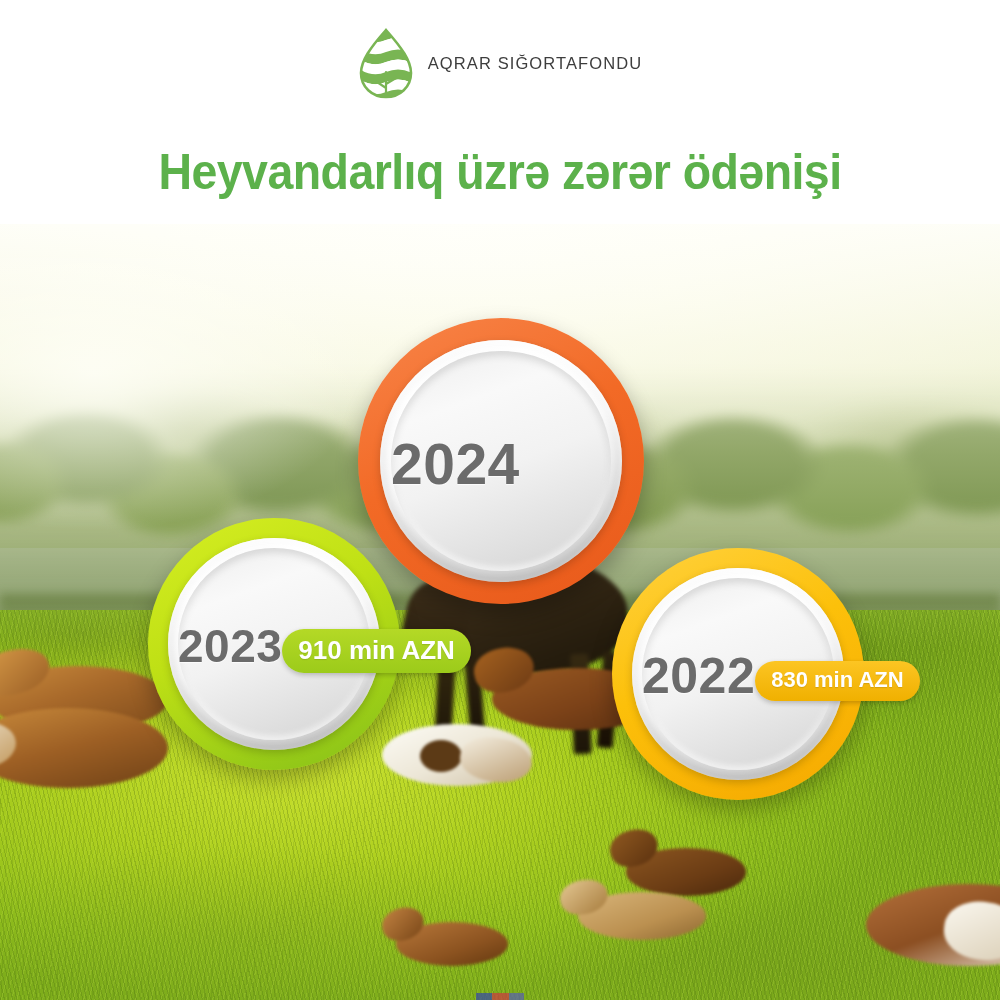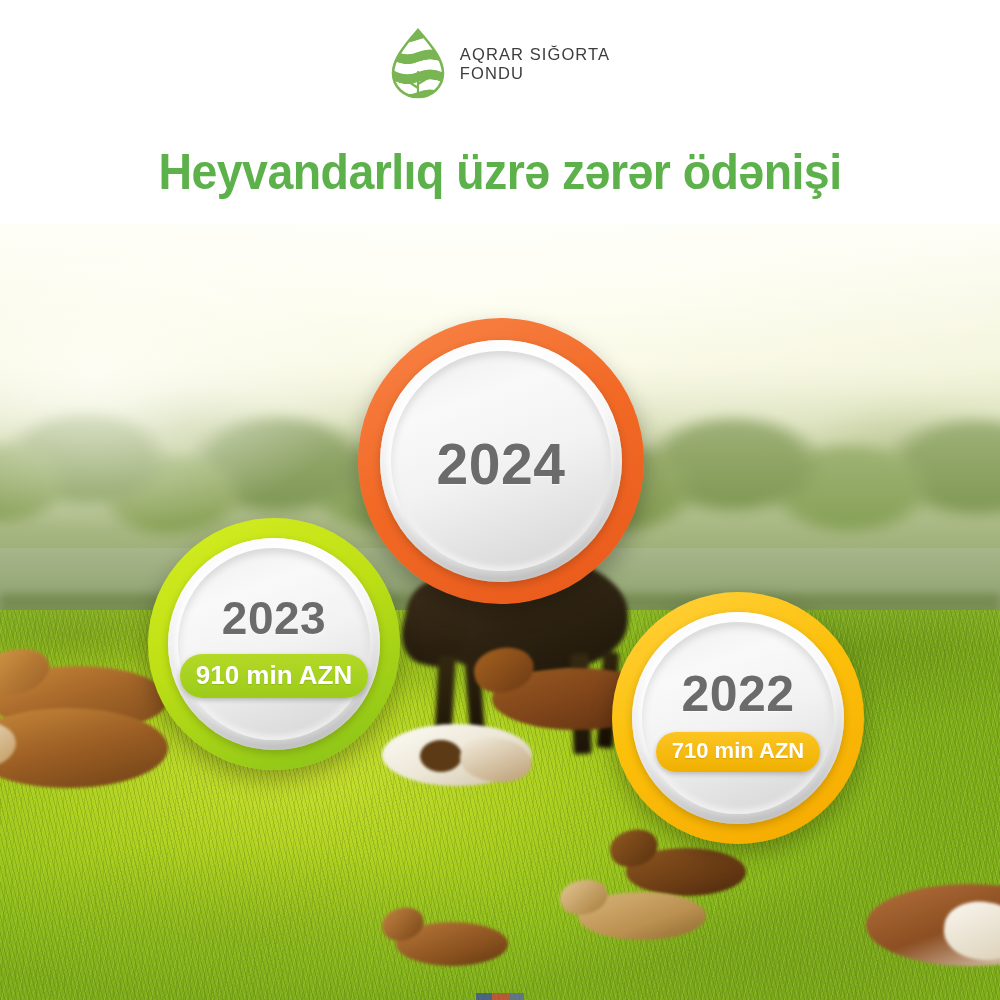--- a/index.html
+++ b/index.html
@@ -233,21 +233,21 @@
     gap: 14px;
   }
 
   .logo-mark {
     width: 56px; height: 72px;
     flex: 0 0 auto;
   }
 
   .logo-text {
     display: flex;
-    flex-direction: column;
+    flex-direction: row;
     justify-content: center;
     line-height: 1.18;
   }
   .logo-line {
     font-family: "Liberation Sans", sans-serif;
     font-size: 16.5px;
     font-weight: 400;
     letter-spacing: 1.1px;
     color: #3d3d3d;
     white-space: nowrap;
@@ -287,23 +287,22 @@
       0 3px 8px rgba(0,0,0,.18);
   }
   .circle .inner-face {
     position: absolute;
     border-radius: 50%;
     background: linear-gradient(160deg, #ededed 0%, #f9f9f9 26%, #f2f2f2 52%, #dddddd 84%, #d2d2d2 100%);
     box-shadow:
       inset 0 4px 9px rgba(0,0,0,.13),
       inset 0 -3px 7px rgba(255,255,255,.85);
     display: flex;
-    flex-direction: column;
+    flex-direction: row;
     align-items: center;
-    justify-content: center;
   }
   .year-label {
     font-family: "Liberation Sans", sans-serif;
     font-weight: 700;
     color: #6b6b6b;
     letter-spacing: 0.5px;
     line-height: 1;
     text-shadow: 0 1px 1px rgba(255,255,255,.8);
   }
   .amount-badge {
@@ -350,21 +349,20 @@
     padding: 8px 16px 10px;
     margin-top: 13px;
     background: linear-gradient(180deg, #b4d926 0%, #9ccb1a 100%);
   }
 
   
   .c-2022 {
     left: 612px; top: 548px;
     width: 252px; height: 252px;
     background: linear-gradient(155deg, #ffd23f 0%, #fcc00a 44%, #f5a800 100%);
-    margin-top: 44px;
   }
   .c-2022 .inner-well { left: 20px; top: 20px; width: 212px; height: 212px; }
   .c-2022 .inner-face { left: 30px; top: 30px; width: 192px; height: 192px; }
   .c-2022 .year-label { font-size: 50px; margin-top: 4px; }
   .c-2022 .amount-badge {
     font-size: 22px;
     padding: 8px 16px 10px;
     margin-top: 13px;
     background: linear-gradient(180deg, #fcc523 0%, #f0b000 100%);
   }
@@ -482,18 +480,18 @@
     <div class="inner-face">
       <span class="year-label">2023</span>
       <span class="amount-badge">910 min AZN</span>
     </div>
   </div>
 
   <div class="circle c-2022">
     <div class="inner-well"></div>
     <div class="inner-face">
       <span class="year-label">2022</span>
-      <span class="amount-badge">710 min AZN</span>
+      <span class="amount-badge">830 min AZN</span>
     </div>
   </div>
 
   <div class="bottom-marker"></div>
 </div>
 
 </body></html>

